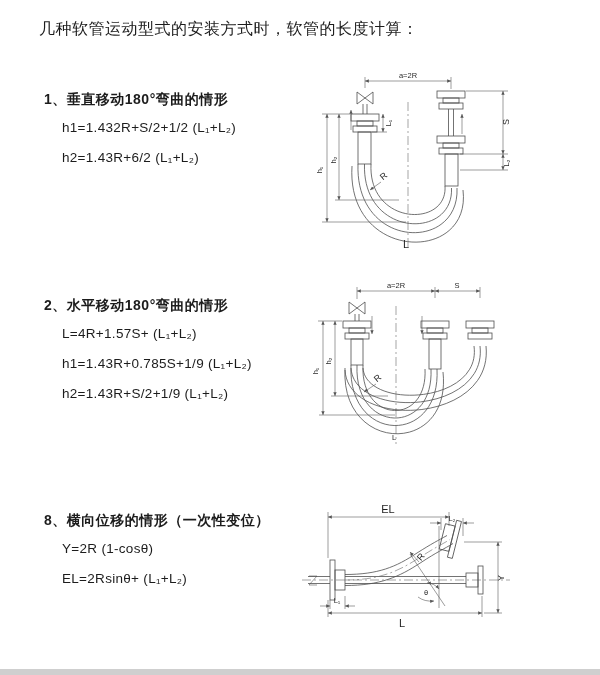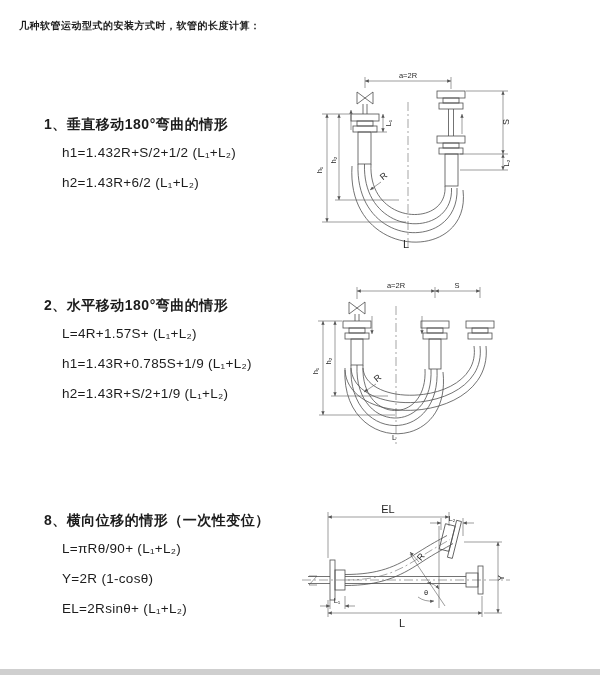--- a/index.html
+++ b/index.html
@@ -2,25 +2,25 @@
 <html><head>
 <meta charset="utf-8">
 <style>
   html,body{margin:0;padding:0;}
   body{
     width:600px;height:675px;position:relative;overflow:hidden;
     background:#ffffff;color:#1c1c1c;
     font-family:"Liberation Sans", sans-serif;
   }
   .page-title{
-    position:absolute;left:19px;top:19px;
-    font-size:10px;font-weight:700;letter-spacing:.5px;white-space:nowrap;
+    position:absolute;left:39px;top:19px;
+    font-size:16px;font-weight:400;letter-spacing:.5px;white-space:nowrap;
   }
   .sec{position:absolute;left:44px;}
-  #sec1{top:116px}
+  #sec1{top:91px}
   #sec2{top:297px}
   #sec3{top:512px}
   .sec-heading{font-size:14px;font-weight:700;letter-spacing:.5px;margin-bottom:4px;white-space:nowrap;}
   .formula{font-size:13.5px;line-height:30px;padding-left:18px;letter-spacing:.3px;white-space:nowrap;}
   svg{position:absolute;overflow:visible;}
   #dia1{left:306px;top:66px;}
   #dia2{left:300px;top:276px;}
   #dia3{left:296px;top:496px;}
   .dwg{stroke:#4f4f4f;stroke-width:.8;fill:none;}
   .dim{stroke:#5a5a5a;stroke-width:.6;fill:none;}
@@ -43,21 +43,20 @@
 
 <div class="sec" id="sec2">
   <div class="sec-heading">2、水平移动180°弯曲的情形</div>
   <div class="formula">L=4R+1.57S+ (L₁+L₂)</div>
   <div class="formula">h1=1.43R+0.785S+1/9 (L₁+L₂)</div>
   <div class="formula">h2=1.43R+S/2+1/9 (L₁+L₂)</div>
 </div>
 
 <div class="sec" id="sec3">
   <div class="sec-heading">8、横向位移的情形（一次性变位）</div>
-  <div class="formula">L=πRθ/90+ (L₁+L₂)</div>
   <div class="formula">Y=2R (1-cosθ)</div>
   <div class="formula">EL=2Rsinθ+ (L₁+L₂)</div>
 </div>
 
 <svg id="dia1" width="252" height="198" viewBox="0 0 252 198">
   <defs>
     <marker id="ar1" viewBox="0 0 10 10" refX="8" refY="5" markerWidth="8" markerHeight="8" orient="auto-start-reverse">
       <path d="M0,1.5 L8,5 L0,8.5 Z" fill="#555"></path>
     </marker>
     <pattern id="br1" width="3.5" height="3.5" patternUnits="userSpaceOnUse">

